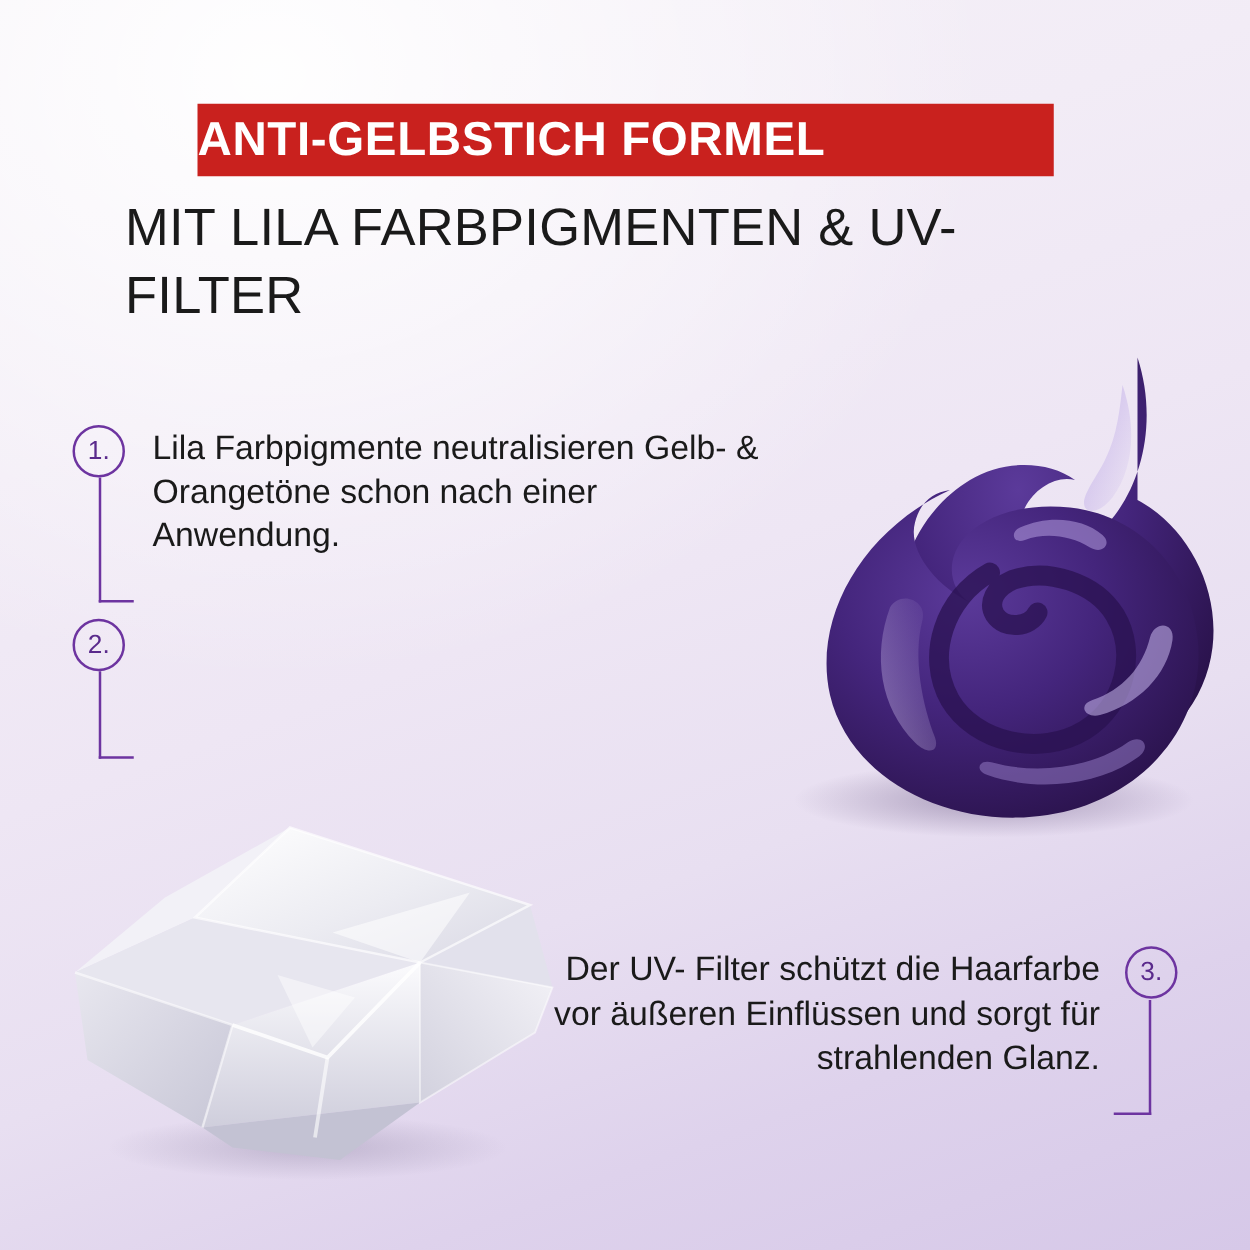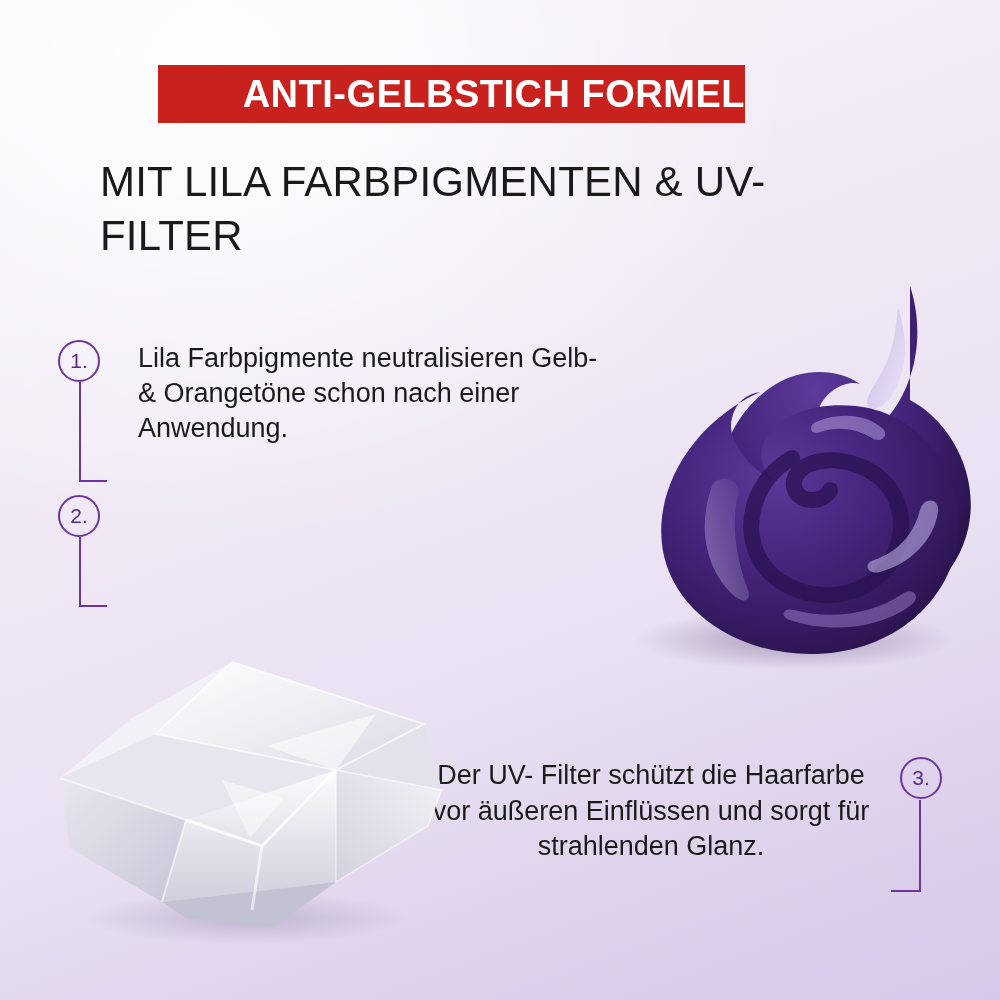--- a/index.html
+++ b/index.html
@@ -30,27 +30,27 @@
     width: 90%;
     height: 70%;
     background: radial-gradient(ellipse at 35% 30%, rgba(255,255,255,0.95) 0%, rgba(255,255,255,0.0) 70%);
     pointer-events: none;
   }
 
   
   .headline-bar {
     position: absolute;
     left: 158px;
-    top: 65px;
-    width: 587px;
+    top: 83px;
+    width: 685px;
     height: 58px;
     background: #c9211e;
     display: flex;
     align-items: center;
-    justify-content: flex-end;
+    justify-content: flex-start;
   }
   .headline-bar .txt {
     color: #ffffff;
     font-size: 38px;
     font-weight: bold;
     letter-spacing: 0.5px;
     line-height: 1;
     white-space: nowrap;
   }
 
@@ -84,21 +84,21 @@
     display: flex;
     align-items: center;
     justify-content: center;
     box-sizing: border-box;
     background: transparent;
   }
   .bullet-text {
     color: #1a1a1a;
     font-size: 27px;
     line-height: 1.3;
-    margin-left: 38px;
+    margin-left: 22px;
     margin-top: 1px;
   }
 
   #bullet-1 { left: 58px; top: 340px; width: 560px; }
   #bullet-2 { left: 58px; top: 495px; width: 560px; }
 
   
   .bracket {
     position: absolute;
     border-left: 2px solid #6d34a0;
@@ -121,21 +121,21 @@
   #bullet-3 {
     position: absolute;
     right: 58px;
     top: 757px;
     width: 520px;
     display: flex;
     align-items: flex-start;
     justify-content: flex-end;
   }
   #bullet-3 .bullet-text {
-    text-align: center;
+    text-align: right;
     margin-left: 0;
     margin-right: 20px;
     font-size: 27px;
     line-height: 1.32;
   }
   #bracket-3 {
     position: absolute;
     right: 79px;
     top: 800px;
     width: 28px;

